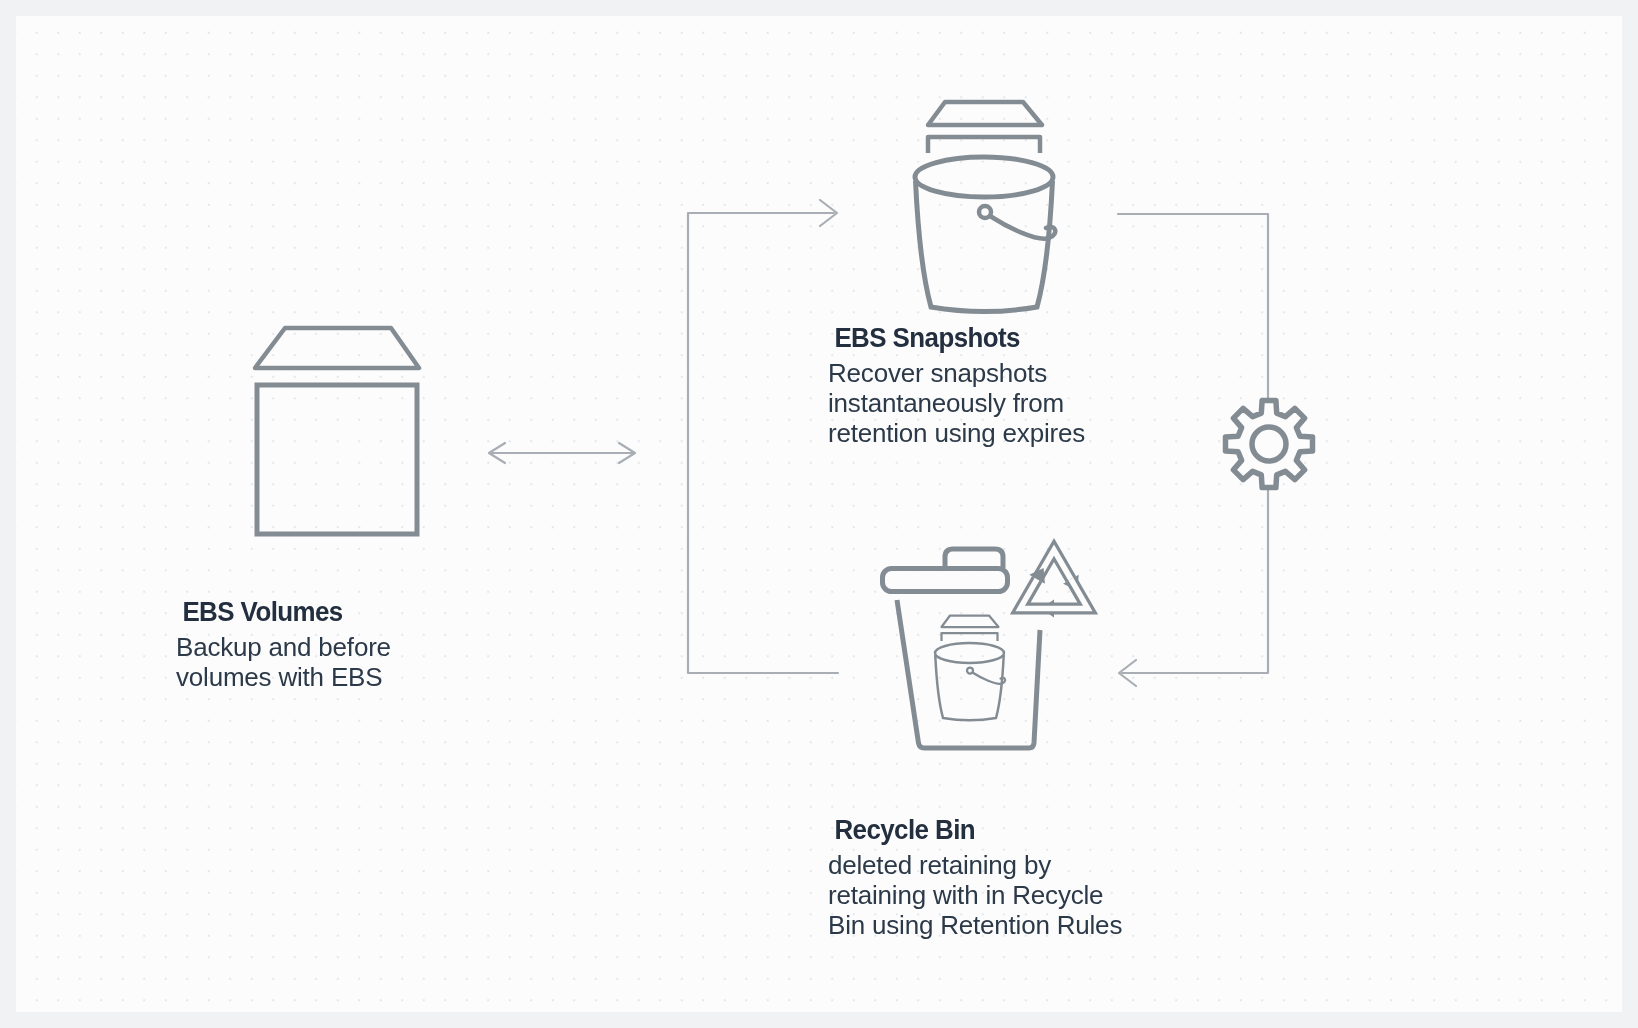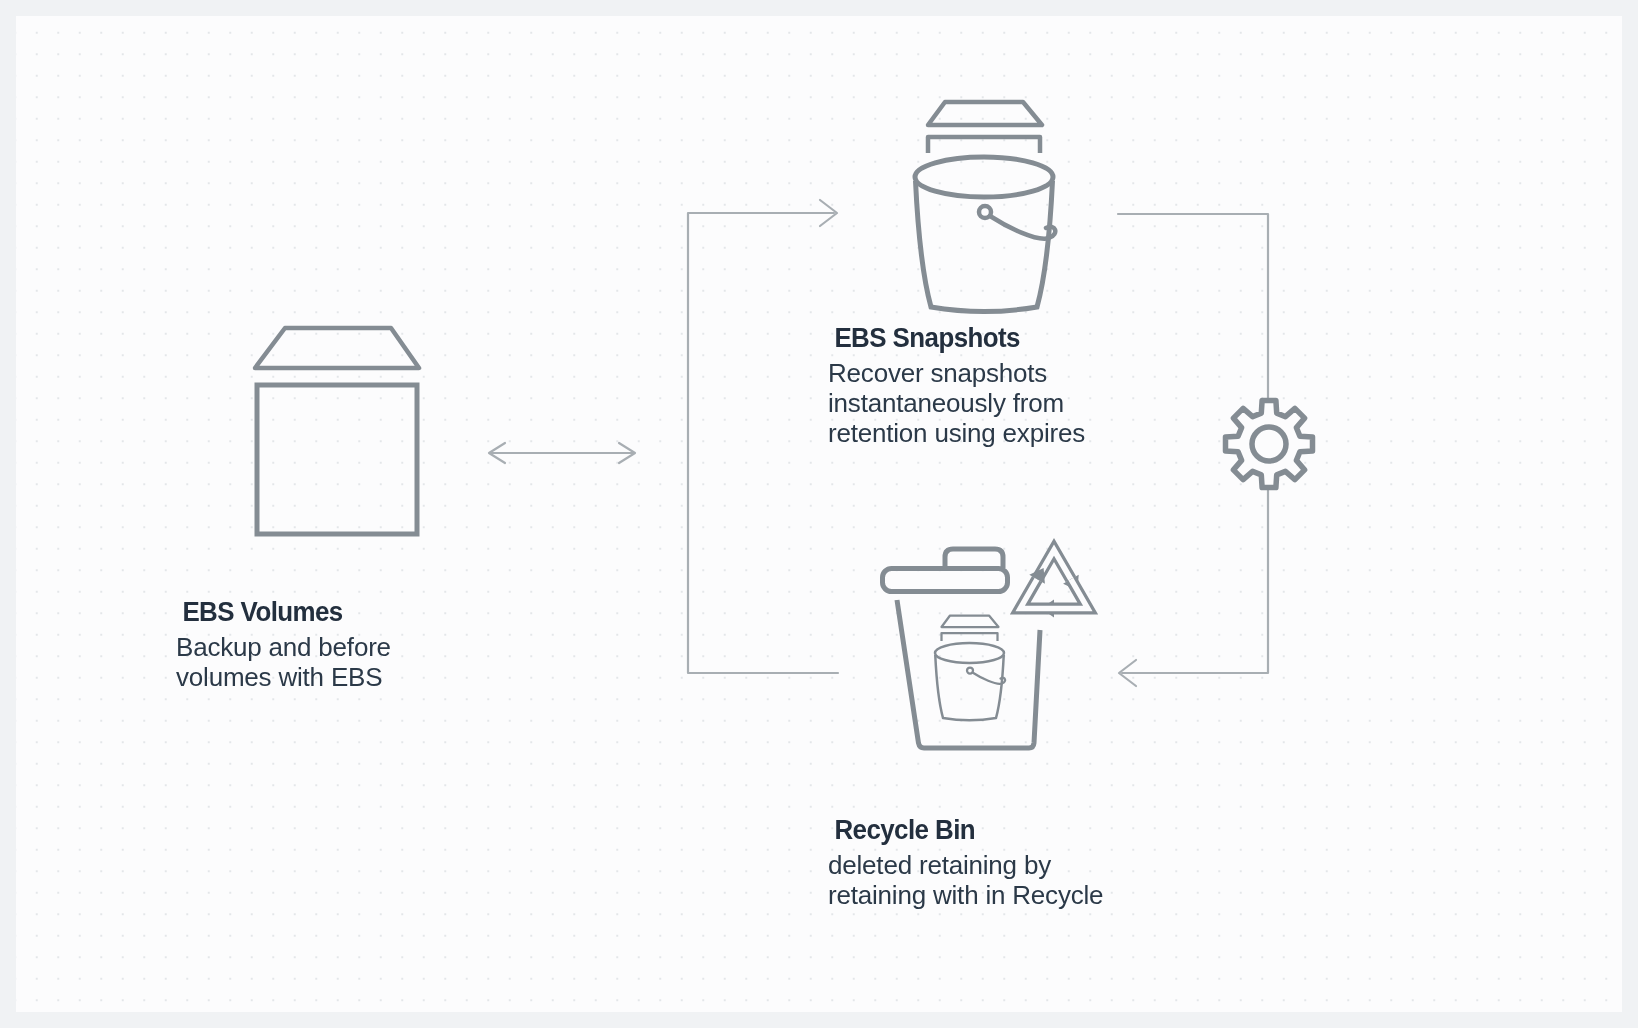--- a/index.html
+++ b/index.html
@@ -142,14 +142,15 @@
     <span>instantaneously from</span>
     <span>retention using expires</span>
   </div>
 </div>
 
 <div class="label-group lg-recycle">
   <div class="title">Recycle Bin</div>
   <div class="desc">
     <span>deleted retaining by</span>
     <span>retaining with in Recycle</span>
+    <span>Bin using Retention Rules</span>
   </div>
 </div>
 
 </body></html>

